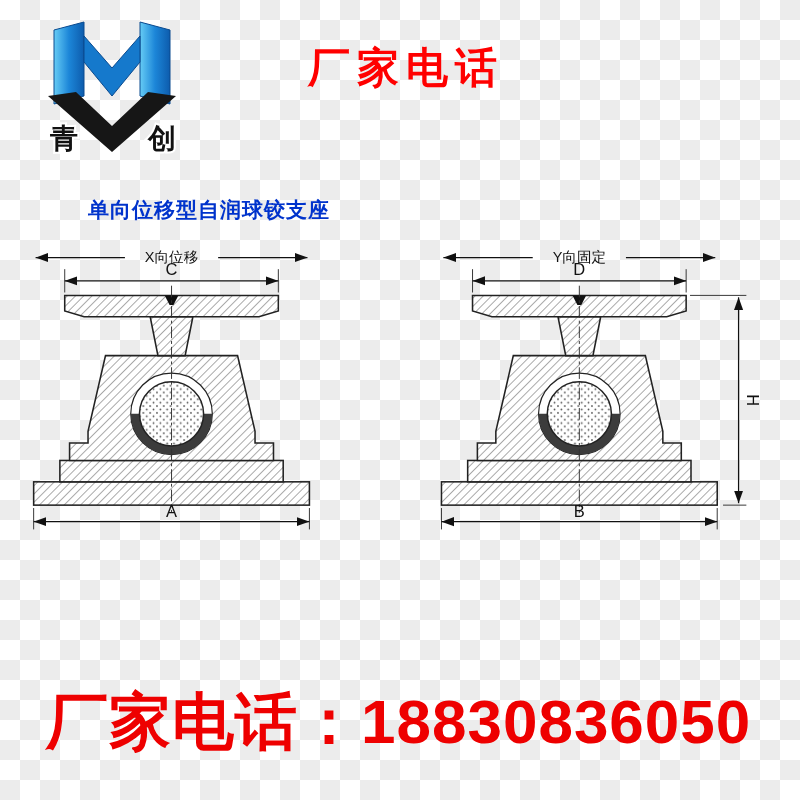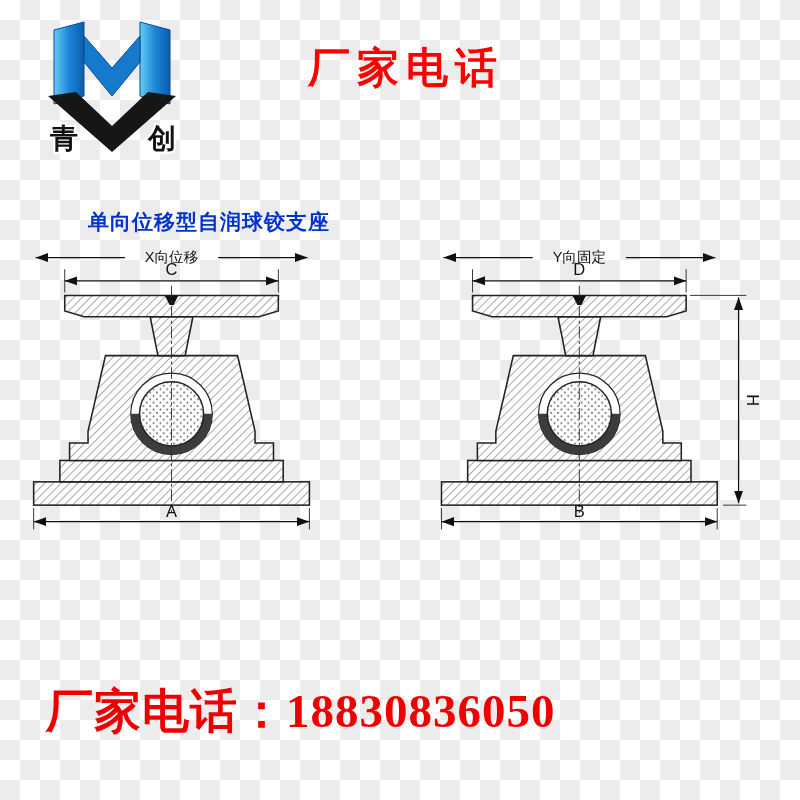--- a/index.html
+++ b/index.html
@@ -18,33 +18,33 @@
     font-size:28px; font-weight:bold; fill:#111;
     font-family:"Liberation Serif","DejaVu Serif",serif;
     stroke:#ffffff; stroke-width:4px; paint-order:stroke;
   }
   .title {
     position:absolute; left:308px; top:40px; margin:0;
     font-size:42px; font-weight:bold; letter-spacing:7px;
     color:var(--title-red,#ff0000); white-space:nowrap;
   }
   .subtitle {
-    position:absolute; left:88px; top:208px;
+    position:absolute; left:88px; top:196px;
     font-size:21px; font-weight:bold; letter-spacing:1px;
     color:var(--subtitle-blue,#0033cc); white-space:nowrap;
   }
   .drawings { position:absolute; left:16px; top:242px; width:748px; height:301px; }
   .dim { stroke:#111; stroke-width:1.3; fill:none; }
   .ext { stroke:#333; stroke-width:1; fill:none; }
   .lbl { font-size:17px; fill:#111; font-family:"Liberation Sans",sans-serif; }
   .lbl-cn { font-size:15px; fill:#111; font-family:"Liberation Sans",sans-serif; }
   .phone {
     position:absolute; left:46px; top:680px;
-    font-size:47px; font-weight:bold; letter-spacing:1px;
-    color:var(--phone-red,#ee0000); white-space:nowrap;font-family:Liberation Serif, serif;
+    font-size:62px; font-weight:bold; letter-spacing:1px;
+    color:var(--phone-red,#ee0000); white-space:nowrap;
   }
 </style>
 </head>
 <body>
 
 <div class="page">
 
   <svg class="logo" viewBox="0 0 180 150">
     <defs>
       <linearGradient id="lg1" x1="0" y1="0" x2="1" y2="0">

